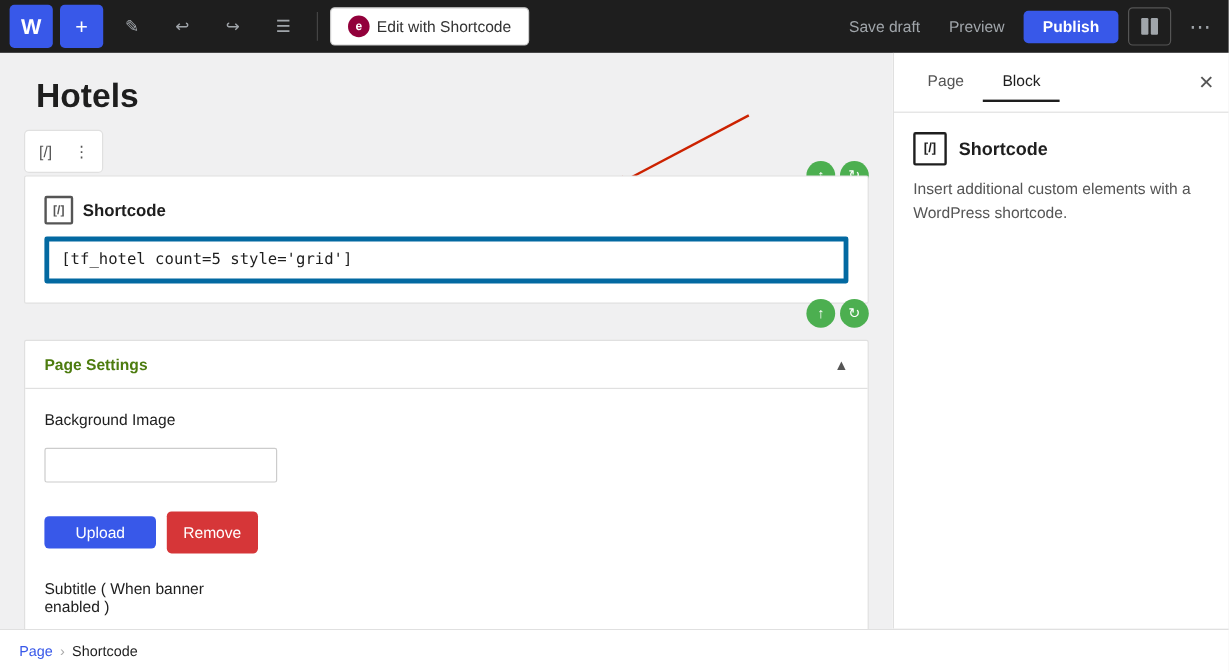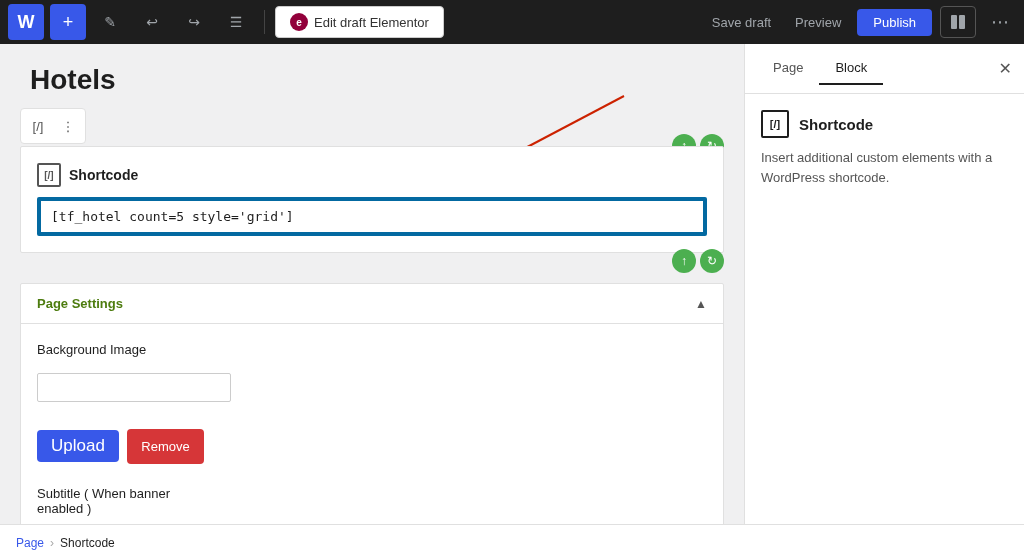--- a/index.html
+++ b/index.html
@@ -33,21 +33,21 @@
     .toolbar-separator { width: 1px; height: 24px; background: #444; margin: 0 4px; }
     .elementor-btn {
       background: white; border: 1px solid #ccc; border-radius: 4px;
       padding: 6px 14px; font-size: 13px; color: #333; cursor: pointer;
       display: flex; align-items: center; gap: 6px; font-weight: 500;
     }
     .elementor-btn .e-icon { width: 18px; height: 18px; background: #92003b; border-radius: 50%; display: flex; align-items: center; justify-content: center; color: white; font-size: 10px; font-weight: bold; }
     .toolbar-right { margin-left: auto; display: flex; align-items: center; gap: 8px; }
     .btn-save-draft { background: none; border: none; color: #a0a5aa; font-size: 13px; cursor: pointer; padding: 4px 8px; }
     .btn-preview { background: none; border: none; color: #a0a5aa; font-size: 13px; cursor: pointer; padding: 4px 8px; }
-    .btn-publish { background: #3858e9; color: white; border: none; border-radius: 4px; padding: 6px 16px; font-size: 13px; font-weight: 400; cursor: pointer; }
+    .btn-publish { background: #3858e9; color: white; border: none; border-radius: 4px; padding: 6px 16px; font-size: 13px; font-weight: 700; cursor: pointer; }
     .btn-view-toggle { background: none; border: 1px solid #555; border-radius: 4px; color: #a0a5aa; width: 36px; height: 32px; cursor: pointer; display: flex; align-items: center; justify-content: center; }
     .btn-three-dots { background: none; border: none; color: #a0a5aa; width: 32px; height: 32px; cursor: pointer; font-size: 18px; }
 
     
     .main-content {
       flex: 1;
       display: flex;
       overflow: hidden;
     }
 
@@ -173,21 +173,21 @@
     }
     .settings-label {
       width: 180px; font-size: 13px; color: #1e1e1e; padding-top: 6px; flex-shrink: 0;
     }
     .settings-control { flex: 1; }
     .settings-text-input {
       width: 100%; border: 1px solid #ccc; border-radius: 2px; padding: 6px 8px; font-size: 13px; color: #1e1e1e;
     }
     .btn-upload {
       background: #3858e9; color: white; border: none; border-radius: 4px;
-      padding: 6px 14px; font-size: 17px; cursor: pointer; margin-top: 22px; margin-right: 4px;
+      padding: 6px 26px; font-size: 13px; cursor: pointer; margin-top: 22px; margin-right: 4px;
     }
     .btn-remove {
       background: #d63638; color: white; border: none; border-radius: 4px;
       padding: 10px 14px; font-size: 13px; cursor: pointer; margin-top: 6px;
     }
     .settings-textarea {
       width: 100%; border: 1px solid #ccc; border-radius: 2px; padding: 6px 8px;
       font-size: 13px; height: 80px; resize: vertical;
     }
     .settings-checkbox { width: 16px; height: 16px; border: 1px solid #ccc; border-radius: 2px; margin-top: 2px; }
@@ -261,21 +261,21 @@
   </button>
   <button class="toolbar-btn">
     <span>↪</span>
   </button>
   <button class="toolbar-btn">
     <span>☰</span>
   </button>
   <div class="toolbar-separator"></div>
   <button class="elementor-btn">
     <span class="e-icon">e</span>
-    <span>Edit draft Elementor</span>
+    <span>Edit with Shortcode</span>
   </button>
   <div class="toolbar-right">
     <button class="btn-save-draft">Save draft</button>
     <button class="btn-preview">Preview</button>
     <button class="btn-publish">Publish</button>
     <button class="btn-view-toggle">
       <svg width="16" height="16" viewBox="0 0 16 16" fill="none">
         <rect x="1" y="1" width="6" height="14" rx="1" fill="#a0a5aa"></rect>
         <rect x="9" y="1" width="6" height="14" rx="1" fill="#a0a5aa"></rect>
       </svg>

